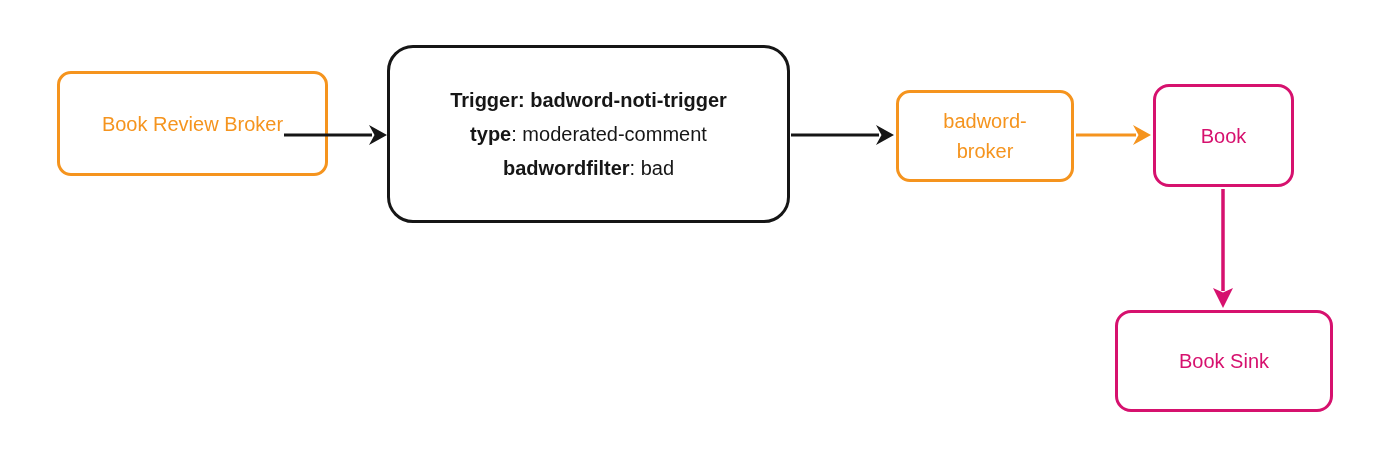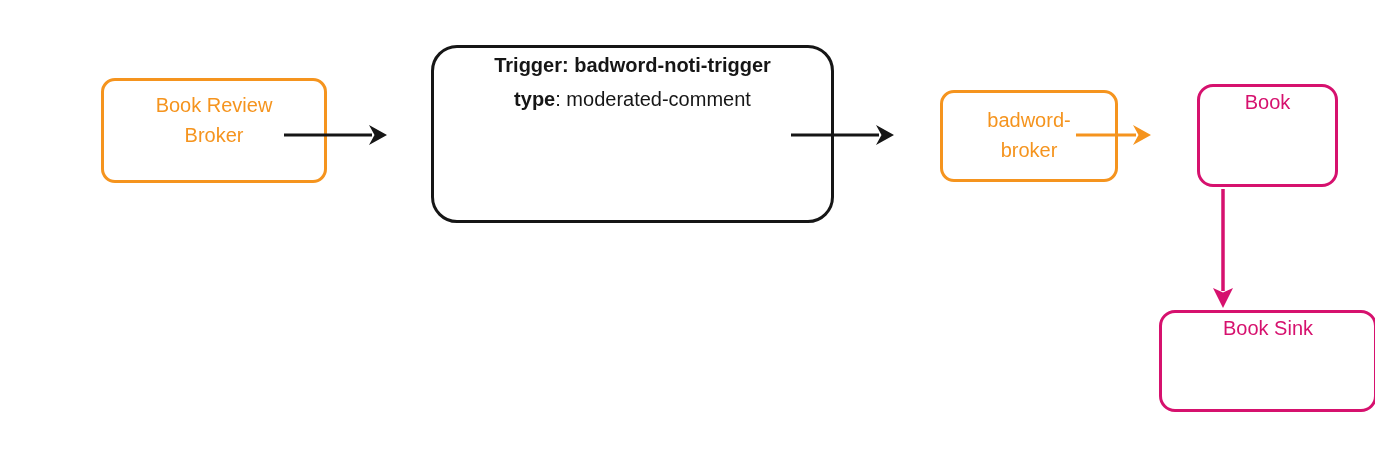--- a/index.html
+++ b/index.html
@@ -13,42 +13,42 @@
     width: 1375px;
     height: 465px;
     background: #ffffff;
     overflow: hidden;
   }
   .node {
     position: absolute;
     box-sizing: border-box;
     background: #ffffff;
     display: flex;
+    align-items: center;
     justify-content: center;
     text-align: center;
     font-size: 20px;
     line-height: 30px;
-    margin-left: 44px;
   }
   .node-orange {
     border: 3px solid var(--color-orange, #F5941E);
     color: var(--color-orange, #F5941E);
     border-radius: 14px;
   }
   .node-pink {
     border: 3.5px solid var(--color-pink, #D6116E);
     color: var(--color-pink, #D6116E);
     border-radius: 16px;
   }
   .node-black {
     border: 3.5px solid var(--color-black, #141414);
     color: var(--color-black, #141414);
     border-radius: 26px;
   }
-  #node-book-review-broker { left: 57px;  top: 78px;  width: 226px; height: 105px; padding: 9px 24px; }
+  #node-book-review-broker { left: 57px;  top: 71px;  width: 271px; height: 105px; padding: 9px 24px; }
   #node-trigger            { left: 387px; top: 45px;  width: 403px; height: 178px; }
   #node-badword-broker     { left: 896px; top: 90px;  width: 178px; height: 92px;  padding: 12px 22px; }
   #node-pipe               { left: 1153px;top: 84px;  width: 141px; height: 103px; }
   #node-slack-sink         { left: 1115px;top: 310px; width: 218px; height: 102px; }
 
   .trigger-lines { display: block; }
   .trigger-line {
     display: block;
     white-space: nowrap;
     font-size: 20px;
@@ -80,20 +80,21 @@
 
   <svg class="edge edge-black" id="edge-1" width="104" height="30">
     <line x1="0" y1="15" x2="88" y2="15"></line>
     <path d="M 85,5 L 103,15 L 85,25 L 90.5,15 Z"></path>
   </svg>
 
   <div class="node node-black" id="node-trigger">
     <span class="trigger-lines">
       <span class="trigger-line"><b>Trigger: badword-noti-trigger</b><span></span></span>
       <span class="trigger-line"><b>type</b><span>: moderated-comment</span></span>
+      <span class="trigger-line"><b>badwordfilter</b><span>: bad</span></span>
     </span>
   </div>
 
   <svg class="edge edge-black" id="edge-2" width="104" height="30">
     <line x1="0" y1="15" x2="88" y2="15"></line>
     <path d="M 85,5 L 103,15 L 85,25 L 90.5,15 Z"></path>
   </svg>
 
   <div class="node node-orange" id="node-badword-broker">
     <span>badword-broker</span>

